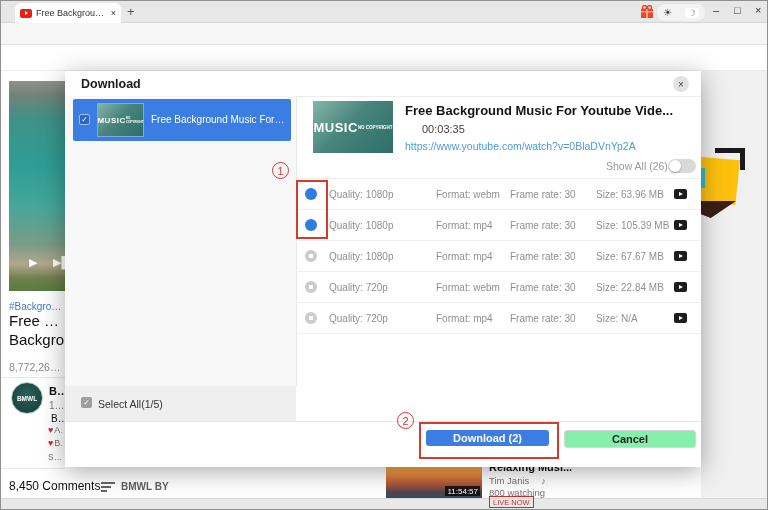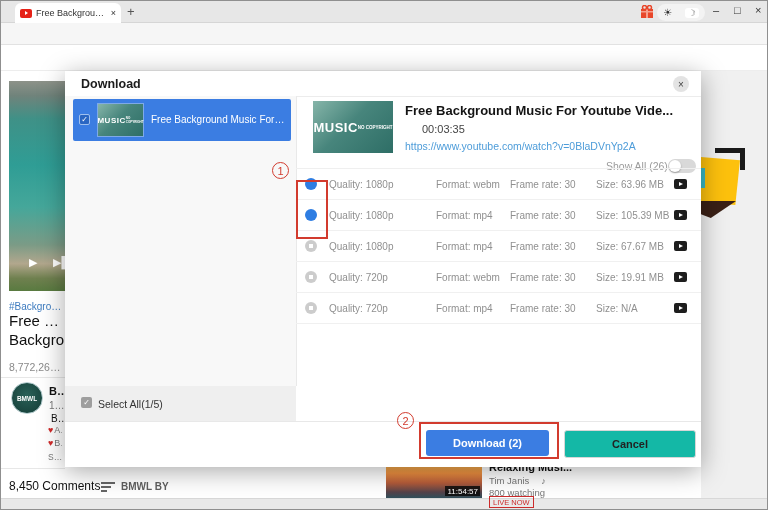--- a/index.html
+++ b/index.html
@@ -86,37 +86,37 @@
      font-size:8px;color:#fff;}
   .musicthumb{background:linear-gradient(135deg,#86b5a9 0%,#47857c 45%,#2e6e66 100%);
      color:#fff;display:flex;flex-direction:row;align-items:center;justify-content:center;}
   .musicthumb .l1{font-weight:bold;letter-spacing:.5px;}
   .musicthumb .l2{font-weight:bold;}
   .leftfoot{position:absolute;left:0;top:315px;width:231px;height:35px;background:#efefef;}
   .infotitle{font-size:13px;font-weight:bold;color:#141414;}
   .toggle{width:28px;height:14px;background:#d9d9d9;border-radius:7px;position:relative;}
   .toggle i{position:absolute;left:1px;top:1px;width:12px;height:12px;border-radius:50%;background:#fff;
      box-shadow:0 1px 2px rgba(0,0,0,.3);}
-  .rows{position:absolute;left:231px;top:97px;width:405px;height:151px;border-top:1px solid #efefef;}
+  .rows{position:absolute;left:231px;top:107px;width:405px;height:151px;border-top:1px solid #efefef;}
   .qrow{position:relative;height:30px;border-bottom:1px solid #f0f0f0;font-size:10px;color:#909090;}
   .qrow .radio{position:absolute;left:9px;top:9px;width:12px;height:12px;border-radius:50%;
      background:radial-gradient(circle,#ffffff 0 2.5px,#cccccc 2.5px);}
   .qrow .radio.on{background:#2e7de2;}
   .qrow .c1{position:absolute;left:33px;top:10px;}
   .qrow .c2{position:absolute;left:140px;top:10px;}
   .qrow .c3{position:absolute;left:214px;top:10px;}
   .qrow .c4{position:absolute;left:300px;top:10px;}
   .vicon{position:absolute;right:14px;top:10px;width:13px;height:10px;background:#1d1d1d;border-radius:2px;}
   .vicon::after{content:"";position:absolute;left:4.5px;top:2.5px;border-left:4px solid #fff;
      border-top:2.5px solid transparent;border-bottom:2.5px solid transparent;}
   .dlg-foot{position:absolute;left:0;top:350px;width:636px;height:45px;border-top:1px solid #e8e8e8;background:#fff;}
-  .btn{position:absolute;top:8px;height:26px;border-radius:3px;font-size:11px;font-weight:bold;
+  .btn{position:absolute;top:8px;height:16px;border-radius:3px;font-size:11px;font-weight:bold;
      display:flex;align-items:center;justify-content:center;}
   .btn-primary{left:361px;width:123px;background:#3b7de2;color:#fff;}
-  .btn-cancel{left:499px;width:130px;background:#14b8a6;border:1px solid #d7d7d7;color:#222;}
+  .btn-cancel{left:499px;width:130px;background:#86efac;border:1px solid #d7d7d7;color:#222;}
 
   
   .ann-rect{border:2px solid #d23b2e;z-index:20;background:transparent;}
   .ann-num{width:17px;height:17px;border:1.5px solid #d23b2e;border-radius:50%;color:#d23b2e;
      font-size:11px;display:flex;align-items:center;justify-content:center;z-index:21;background:transparent;}
 </style>
 </head>
 <body>
 
 <div id="screen">
@@ -337,21 +337,21 @@
           <span class="c2">Format: mp4</span>
         <span class="c3">Frame rate: 30</span>
           <span class="c4">Size: 67.67 MB</span>
         <span class="vicon"></span>
       </div>
       <div class="qrow">
         <span class="radio"></span>
         <span class="c1">Quality: 720p</span>
           <span class="c2">Format: webm</span>
         <span class="c3">Frame rate: 30</span>
-          <span class="c4">Size: 19.91 MB</span>
+          <span class="c4">Size: 22.84 MB</span>
         <span class="vicon"></span>
       </div>
       <div class="qrow">
         <span class="radio"></span>
         <span class="c1">Quality: 720p</span>
           <span class="c2">Format: mp4</span>
         <span class="c3">Frame rate: 30</span>
           <span class="c4">Size: N/A</span>
         <span class="vicon"></span>
       </div>

